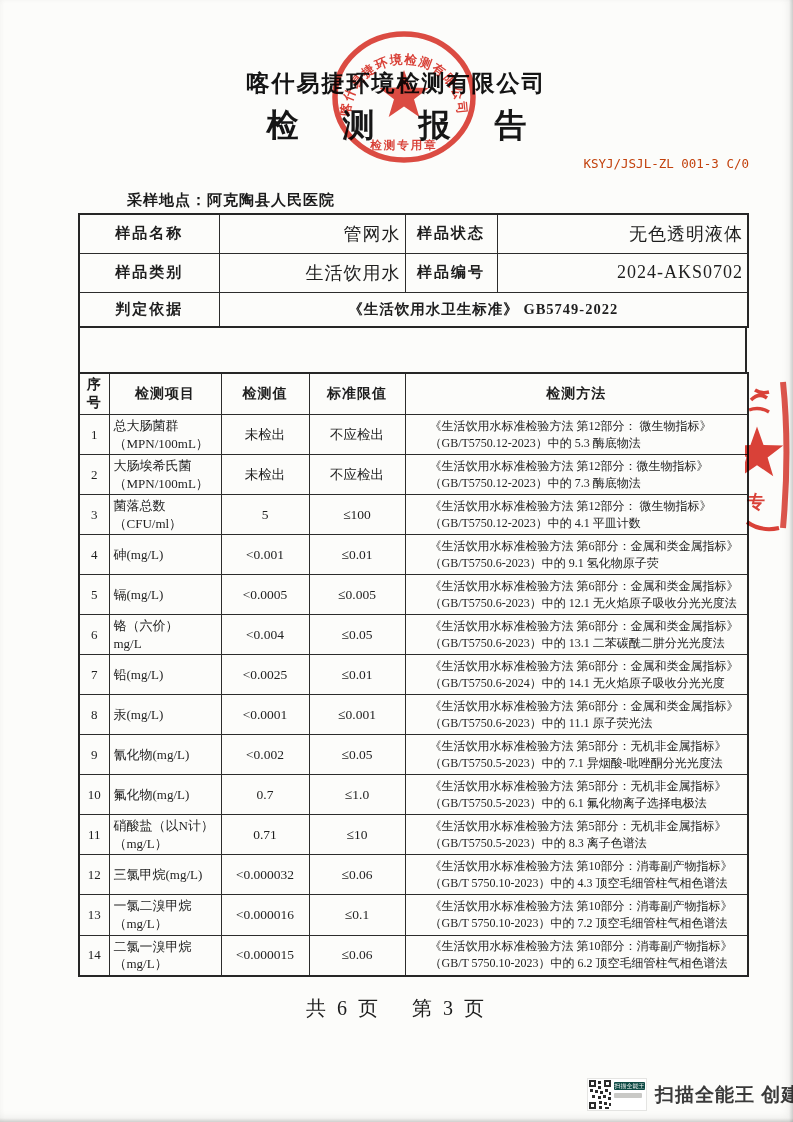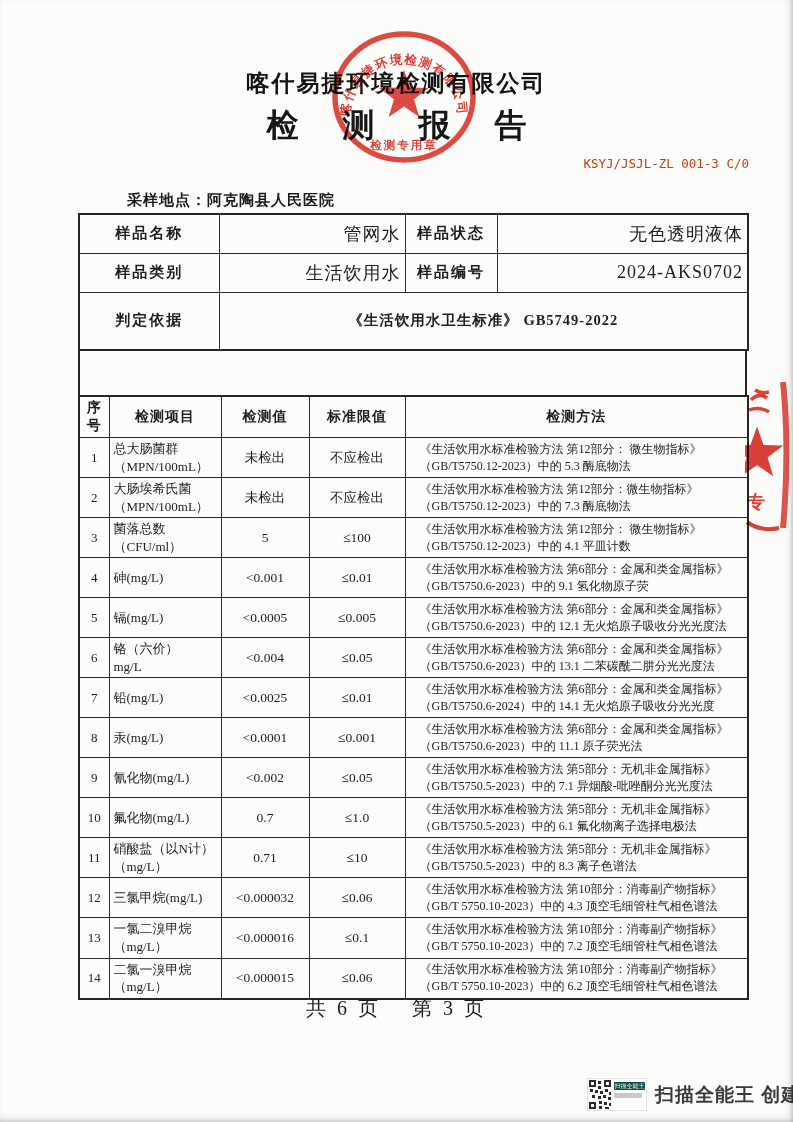--- a/index.html
+++ b/index.html
@@ -52,35 +52,35 @@
 
   .doc-tables{position:absolute;top:213px;left:78px;width:669px;}
   table{border-collapse:collapse;table-layout:fixed;width:669px;}
   td,th{border:1.6px solid #2c2c2c;padding:2px 4px;vertical-align:middle;
     font-weight:normal;color:#1e1e1e;}
   table{border:2px solid #262626;}
 
   .info-table td.lbl{font-weight:bold;font-size:15px;text-align:center;letter-spacing:2px;}
   .info-table td.val{font-size:18px;text-align:right;letter-spacing:1px;}
   .info-table tr{height:39px;margin-top:47px;}
-  .info-table tr.basis-row{height:58px;}
+  .info-table tr.basis-row{height:35px;}
   .info-table td.basis-val{font-size:14.5px;font-weight:bold;text-align:center;letter-spacing:1px;border-radius:20px;}
 
   .gap-band{
     height:44px;border-left:2px solid #262626;border-right:2px solid #262626;
     border-top:0;border-bottom:0;
   }
 
   .results-table th{font-size:14px;font-weight:bold;text-align:center;letter-spacing:1px;}
   .results-table thead tr{height:37px;}
   .results-table tbody tr{height:40px;}
   .results-table td.no{font-size:13px;text-align:center;padding:0;}
   .results-table td.item{font-size:13px;text-align:left;white-space:pre-line;line-height:1.35;padding-left:4px;}
   .results-table td.value,.results-table td.limit{font-size:13.5px;text-align:center;}
-  .results-table td.method{font-size:12px;line-height:1.4;text-align:left;padding-left:14px;color:#222;}
+  .results-table td.method{font-size:12px;line-height:1.4;text-align:left;padding-left:24px;color:#222;}
 
   .footer-pages{
     position:absolute;top:995px;left:0;width:100%;
     text-align:center;font-size:20px;color:#1c1c1c;letter-spacing:3px;white-space:pre;
   }
 
   .scanner-credit{
     position:absolute;top:1079px;left:588px;
     display:flex;align-items:center;
   }

